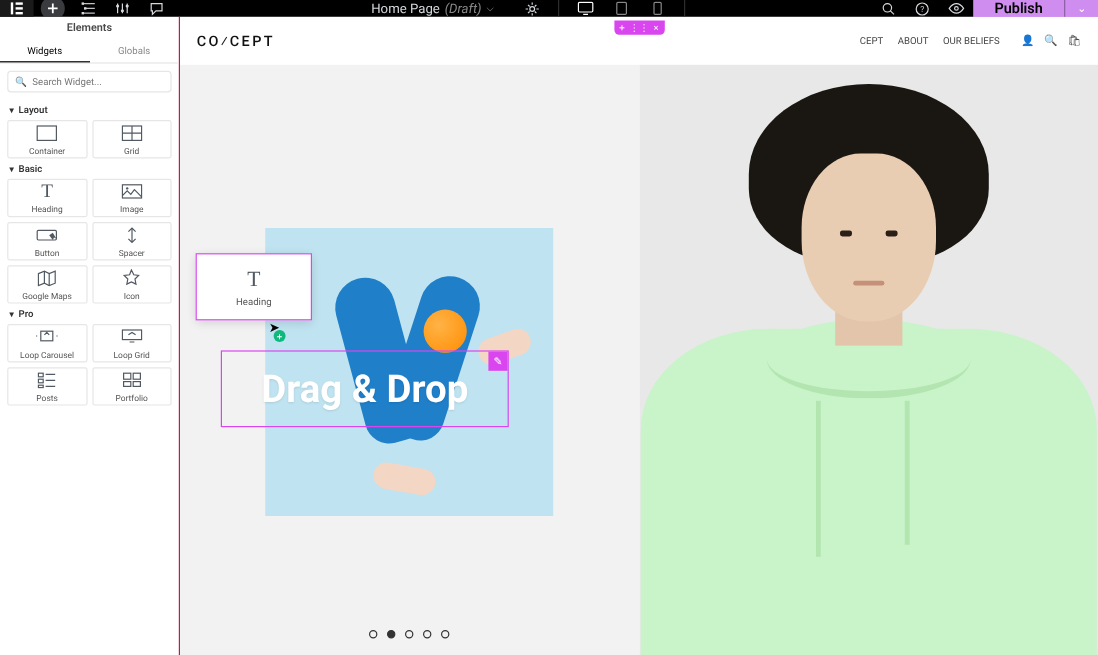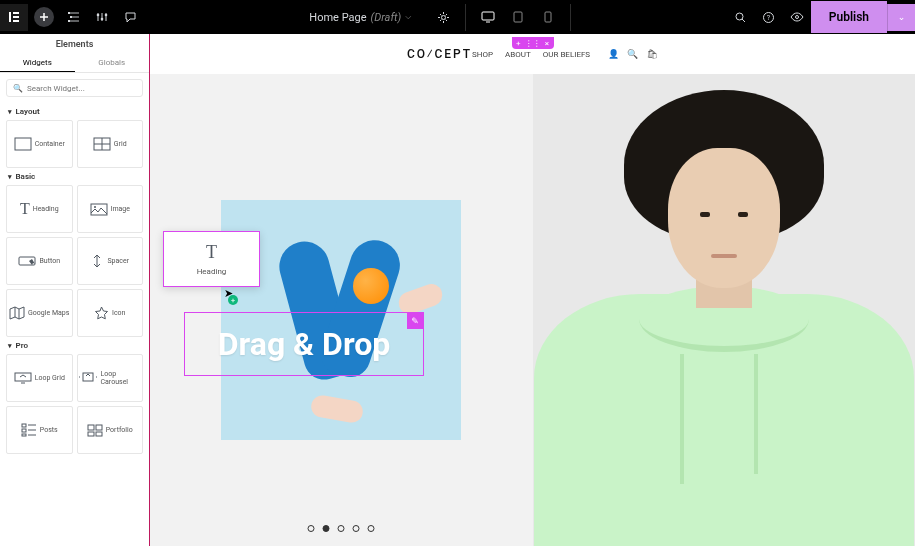--- a/index.html
+++ b/index.html
@@ -1,17 +1,17 @@
 <!DOCTYPE html>
 <html><head>
 <meta charset="utf-8">
 <style>
 *{box-sizing:border-box;margin:0;padding:0;font-family:-apple-system,BlinkMacSystemFont,"Segoe UI",Roboto,sans-serif}
 body{width:915px;height:546px;overflow:hidden;background:#fff;display:flex;flex-direction:column}
-.topbar{height:34px;background:#000;display:flex;align-items:center;color:#fff;font-size:11px}
+.topbar{height:14px;background:#000;display:flex;align-items:center;color:#fff;font-size:11px}
 .tb-left{display:flex;align-items:center;gap:0}
 .tb-btn{width:28px;height:27px;display:flex;align-items:center;justify-content:center;color:#d5d8dc}
 .tb-btn.logo{background:#1a1a1a}
 .tb-btn.add{background:#3a3b3f;border-radius:50%;width:20px;height:20px;margin:0 6px}
 .tb-center{flex:1;display:flex;align-items:center;justify-content:center;gap:8px}
 .tb-title{padding:0 10px;display:flex;align-items:center;gap:4px;color:#d5d8dc}
 .tb-title em{font-style:italic;color:#888}
 .tb-devices{display:flex;gap:2px;padding:0 8px;border-left:1px solid #2d2d2d;border-right:1px solid #2d2d2d;height:100%;align-items:center}
 .tb-right{display:flex;align-items:center}
 .tb-icons{display:flex;gap:0}
@@ -22,28 +22,28 @@
 .sidebar{width:150px;border-right:1px solid #be185d;display:flex;flex-direction:column;background:#fff;overflow:hidden}
 .sb-title{height:19px;display:flex;align-items:center;justify-content:center;font-size:9px;font-weight:600;color:#4a4a4a}
 .sb-tabs{display:flex;height:20px;border-bottom:1px solid #e6e6e6}
 .sb-tab{flex:1;display:flex;align-items:center;justify-content:center;font-size:8px;color:#888}
 .sb-tab.active{color:#000;border-bottom:1px solid #000}
 .sb-search{margin:6px 6px;height:18px;border:1px solid #e6e6e6;border-radius:3px;display:flex;align-items:center;padding:0 6px;gap:4px}
 .sb-search input{border:none;outline:none;font-size:8px;flex:1;color:#888}
 .sb-cat{padding:4px 8px;font-size:8px;font-weight:600;color:#333;display:flex;align-items:center;gap:4px}
 .sb-cat::before{content:"▾";font-size:7px}
 .sb-grid{display:grid;grid-template-columns:1fr 1fr;gap:4px;padding:0 6px}
-.sb-widget{border:1px solid #e6e6e6;border-radius:2px;height:48px;display:flex;align-items:center;justify-content:center;gap:3px}
+.sb-widget{border:1px solid #e6e6e6;border-radius:2px;height:32px;display:flex;flex-direction:column;align-items:center;justify-content:center;gap:3px}
 .sb-widget .wicon{font-size:14px;color:#515962;height:16px;display:flex;align-items:center}
 .sb-widget .wlbl{font-size:7px;color:#555}
 .sb-list{overflow-y:auto;flex:1}
 .collapse-handle{position:absolute;left:150px;top:280px;width:8px;height:30px;background:#fff;border:1px solid #e6e6e6;border-left:none;border-radius:0 3px 3px 0;display:flex;align-items:center;justify-content:center;font-size:7px;color:#888}
 .canvas{flex:1;position:relative;background:#fff;overflow:hidden}
 .section-bar{position:absolute;top:3px;left:50%;transform:translateX(-50%);width:42px;height:12px;background:#d946ef;border-radius:0 0 4px 4px;display:flex;align-items:center;justify-content:center;gap:4px;color:#fff;font-size:8px;z-index:10}
-.site-header{height:40px;display:flex;align-items:center;padding:0 14px;justify-content:center}
+.site-header{height:40px;display:flex;align-items:center;padding:0 14px;justify-content:space-between}
 .logo-txt{font-size:12px;letter-spacing:2px;font-weight:500;color:#111}
 .nav{display:flex;gap:12px;font-size:8px;color:#444;align-items:center}
 .nav-icons{display:flex;gap:8px;font-size:9px;color:#444}
 .hero{display:flex;height:calc(100% - 40px)}
 .hero-left{flex:1;background:#f2f2f2;position:relative;display:flex;flex-direction:column;align-items:center;justify-content:center}
 .hero-right{flex:1;background:#e8e8e8;position:relative;overflow:hidden}
 .socks-box{width:240px;height:240px;background:#bfe3f0;position:relative;display:flex;align-items:center;justify-content:center;margin-top:20px}
 .sock{position:absolute;width:50px;height:140px;background:#1f7fc9;border-radius:25px 25px 20px 20px}
 .sock1{transform:rotate(-15deg);left:70px;top:40px}
 .sock2{transform:rotate(18deg);left:115px;top:38px}
@@ -256,35 +256,35 @@
                 <path d="M7.5 1l2 4 4 .5-3 3 .8 4.3L7.5 11l-3.8 1.8L4.5 8.5l-3-3L6 5z" fill="none" stroke="#515962"></path>
               </svg>
             </span>
             <span class="wlbl">Icon</span>
           </div>
       </div>
       <div class="sb-cat">Pro</div>
       <div class="sb-grid">
         <div class="sb-widget">
             <span class="wicon">
+              <svg width="20" height="12" viewBox="0 0 20 12">
+                <rect x="5" y="1" width="10" height="8" fill="none" stroke="#515962"></rect>
+                <path d="M2 5l-1 0M19 5l-1 0M8 4l2-2 2 2" stroke="#515962" fill="none"></path>
+              </svg>
+            </span>
+            <span class="wlbl">Loop Carousel</span>
+          </div>
+        <div class="sb-widget">
+            <span class="wicon">
               <svg width="18" height="13" viewBox="0 0 18 13">
                 <rect x="1" y="1" width="16" height="8" fill="none" stroke="#515962"></rect>
                 <path d="M7 11h4M6 5l3-2 3 2" stroke="#515962" fill="none"></path>
               </svg>
             </span>
             <span class="wlbl">Loop Grid</span>
-          </div>
-        <div class="sb-widget">
-            <span class="wicon">
-              <svg width="20" height="12" viewBox="0 0 20 12">
-                <rect x="5" y="1" width="10" height="8" fill="none" stroke="#515962"></rect>
-                <path d="M2 5l-1 0M19 5l-1 0M8 4l2-2 2 2" stroke="#515962" fill="none"></path>
-              </svg>
-            </span>
-            <span class="wlbl">Loop Carousel</span>
           </div>
         <div class="sb-widget">
             <span class="wicon">
               <svg width="16" height="14" viewBox="0 0 16 14">
                 <rect x="1" y="1" width="4" height="3" fill="none" stroke="#515962"></rect>
                 <rect x="1" y="6" width="4" height="3" fill="none" stroke="#515962"></rect>
                 <rect x="1" y="11" width="4" height="2" fill="none" stroke="#515962"></rect>
                 <path d="M7 2h8M7 7h8M7 12h8" stroke="#515962"></path>
               </svg>
             </span>
@@ -311,21 +311,21 @@
     <div class="section-bar">
       <span>+</span>
       <span>⋮⋮</span>
       <span>×</span>
     </div>
 
     <div class="site-header">
       <div class="logo-txt">CO⁄CEPT</div>
       <div style="display:flex;align-items:center;gap:18px">
         <div class="nav">
-          <span>SHOP</span>
+          <span>CEPT</span>
           <span>ABOUT</span>
           <span>OUR BELIEFS</span>
         </div>
         <div class="nav-icons">
           <span>👤</span>
           <span>🔍</span>
           <span>🛍</span>
         </div>
       </div>
     </div>

